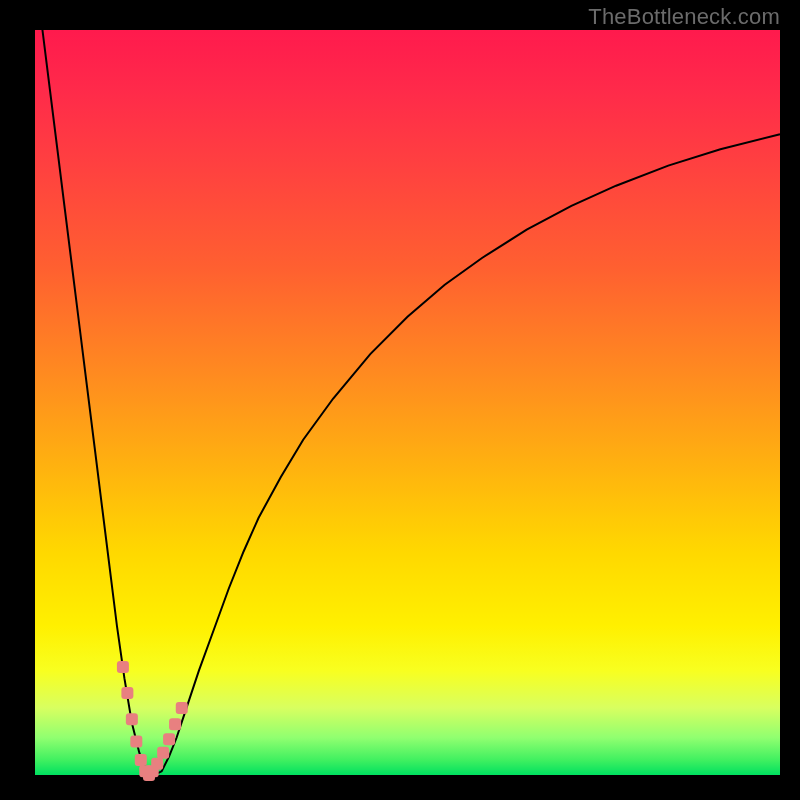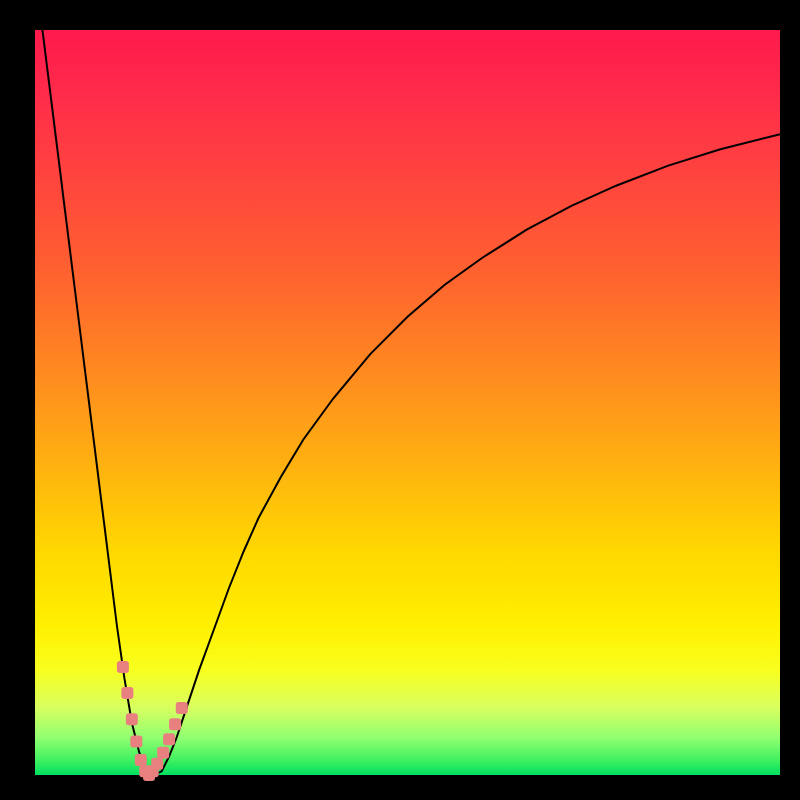--- a/index.html
+++ b/index.html
@@ -69,13 +69,14 @@
         <rect x="142.99" y="769" width="12" height="12" rx="3" ry="3" fill="#e88080"></rect>
         <rect x="146.71" y="765.27" width="12" height="12" rx="3" ry="3" fill="#e88080"></rect>
         <rect x="151.18" y="757.83" width="12" height="12" rx="3" ry="3" fill="#e88080"></rect>
         <rect x="157.14" y="746.65" width="12" height="12" rx="3" ry="3" fill="#e88080"></rect>
         <rect x="163.1" y="733.24" width="12" height="12" rx="3" ry="3" fill="#e88080"></rect>
         <rect x="169.06" y="718.34" width="12" height="12" rx="3" ry="3" fill="#e88080"></rect>
         <rect x="175.76" y="701.95" width="12" height="12" rx="3" ry="3" fill="#e88080"></rect>
       </g>
   </svg>
 
+  <div class="watermark" style="right: 20px; top: 4px;">TheBottleneck.com</div>
 </div>
 
 </body></html>

